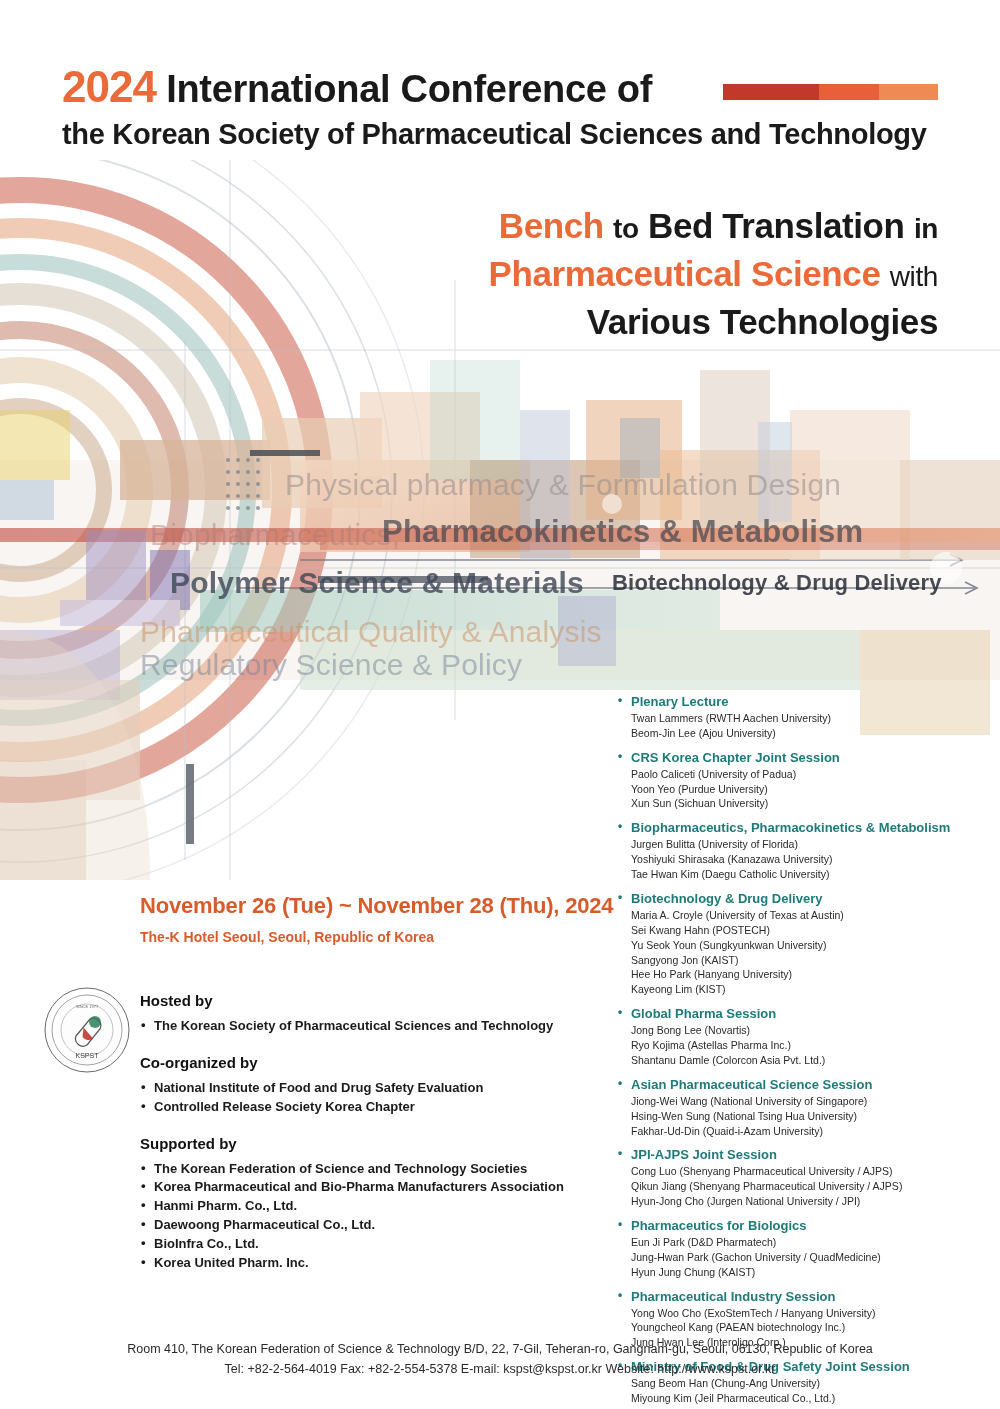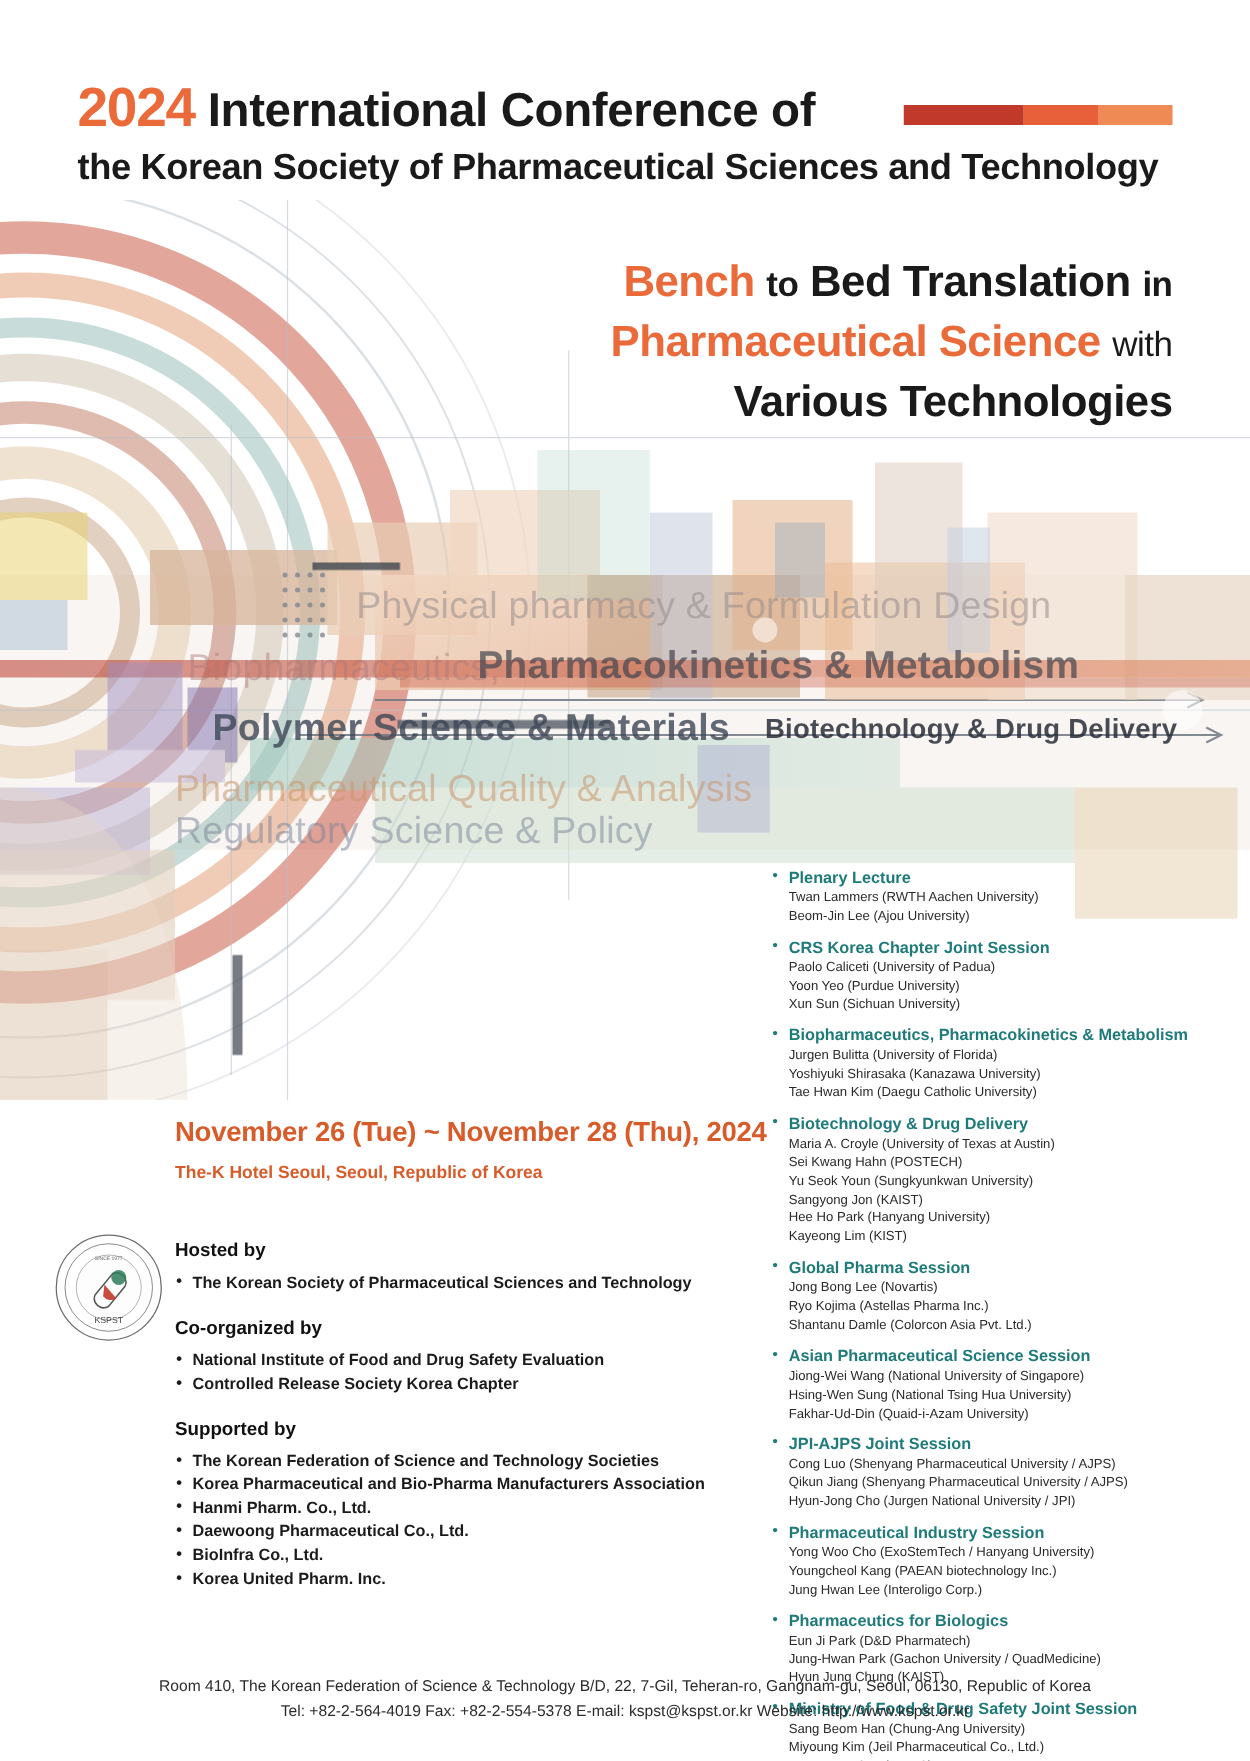--- a/index.html
+++ b/index.html
@@ -464,34 +464,34 @@
     </div>
 
     <div class="sess">
       <div class="sess-title c-teal">JPI-AJPS Joint Session</div>
       <div class="spk">Cong Luo (Shenyang Pharmaceutical University / AJPS)</div>
       <div class="spk">Qikun Jiang (Shenyang Pharmaceutical University / AJPS)</div>
       <div class="spk">Hyun-Jong Cho (Jurgen National University / JPI)</div>
     </div>
 
     <div class="sess">
+      <div class="sess-title c-teal">Pharmaceutics for Biologics</div>
+      <div class="spk">Eun Ji Park (D&amp;D Pharmatech)</div>
+      <div class="spk">Jung-Hwan Park (Gachon University / QuadMedicine)</div>
+      <div class="spk">Hyun Jung Chung (KAIST)</div>
+    </div>
+
+    <div class="sess">
       <div class="sess-title c-teal">Pharmaceutical Industry Session</div>
       <div class="spk">Yong Woo Cho (ExoStemTech / Hanyang University)</div>
       <div class="spk">Youngcheol Kang (PAEAN biotechnology Inc.)</div>
       <div class="spk">Jung Hwan Lee (Interoligo Corp.)</div>
     </div>
 
     <div class="sess">
-      <div class="sess-title c-teal">Pharmaceutics for Biologics</div>
-      <div class="spk">Eun Ji Park (D&amp;D Pharmatech)</div>
-      <div class="spk">Jung-Hwan Park (Gachon University / QuadMedicine)</div>
-      <div class="spk">Hyun Jung Chung (KAIST)</div>
-    </div>
-
-    <div class="sess">
       <div class="sess-title c-teal">Ministry of Food &amp; Drug Safety Joint Session</div>
       <div class="spk">Sang Beom Han (Chung-Ang University)</div>
       <div class="spk">Miyoung Kim (Jeil Pharmaceutical Co., Ltd.)</div>
       <div class="spk">Kyung Hun Son (NIFDS)</div>
     </div>
 
   </div>
 
   <div class="footer">
     <div>Room 410, The Korean Federation of Science &amp; Technology B/D, 22, 7-Gil, Teheran-ro, Gangnam-gu, Seoul, 06130, Republic of Korea</div>

